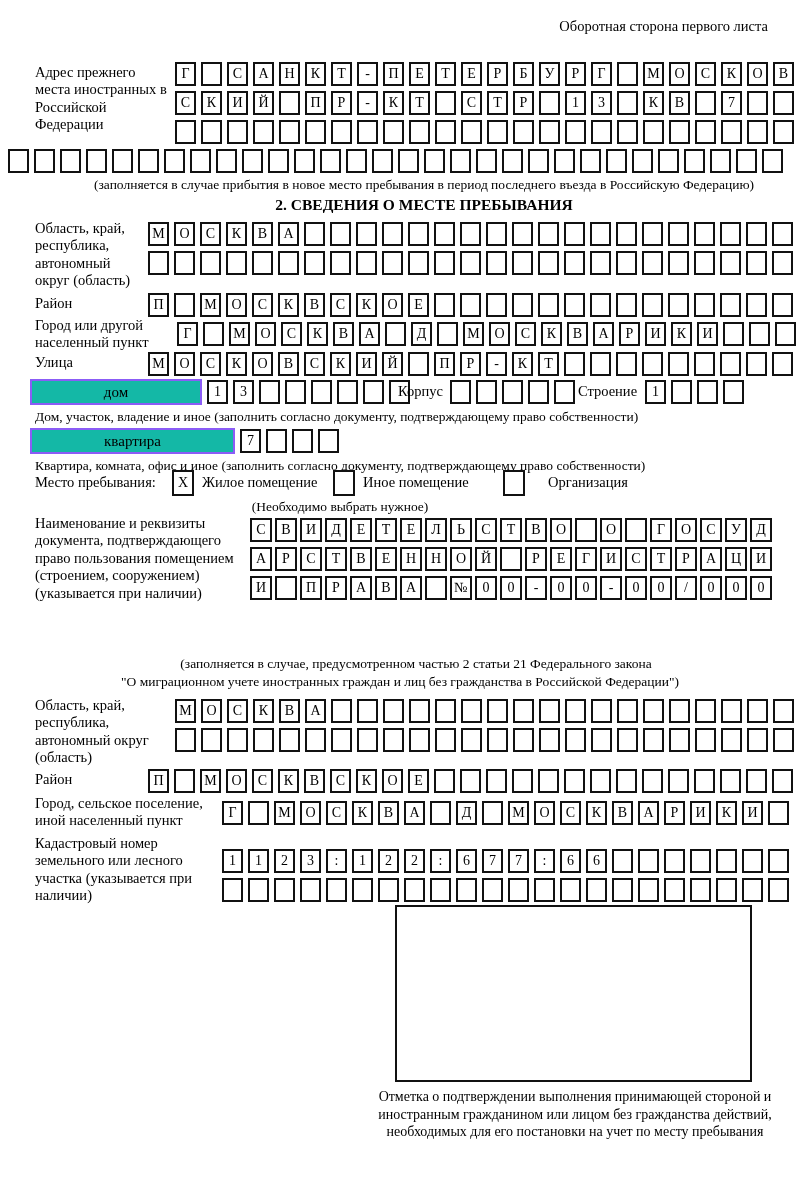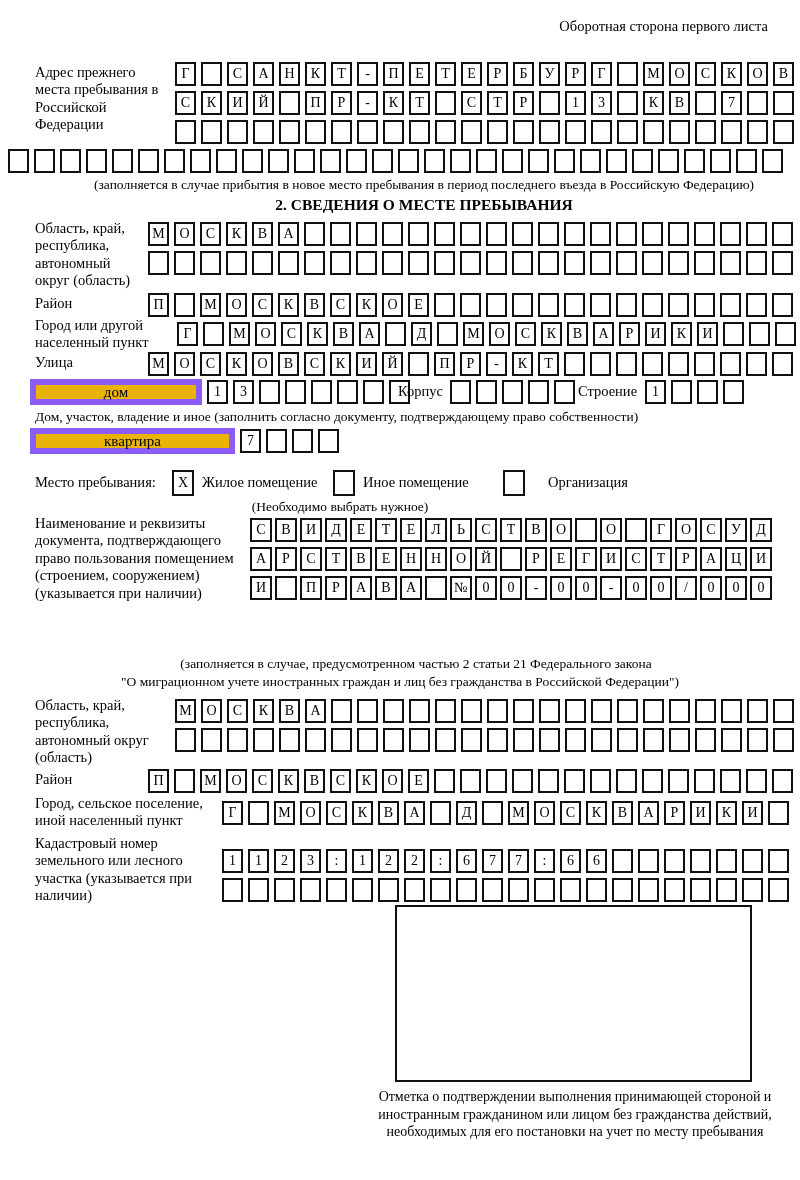--- a/index.html
+++ b/index.html
@@ -9,38 +9,38 @@
   .boxrow { display:flex; gap:5px; }
   .boxrow .cell {
     flex:none; width:21px; height:24px; box-sizing:border-box;
     border:2px solid #111; display:flex; align-items:center; justify-content:center;
     font-size:14px; line-height:1; background:#fff;
   }
   .boxrow--doc { gap:3px; }
   .boxrow--doc .cell { width:22px; }
   .cbrow .cell { width:22px; height:26px; }
   .widebox {
-    box-sizing:border-box; border:6px solid #8b5cf6; height:26px;
+    box-sizing:border-box; border:2px solid #8b5cf6; height:26px;
     display:flex; align-items:center; justify-content:center;
-    font-size:15px; background:#eab308;
+    font-size:15px; background:#14b8a6;
   }
   .label { font-size:14.5px; line-height:1.2; }
   .caption { font-size:13.5px; line-height:1.25; }
   .center { text-align:center; }
   .title { font-size:15.5px; font-weight:bold;padding-left:24px; }
   .stampbox { box-sizing:border-box; border:2px solid #111; background:#fff; }
 </style>
 </head>
 <body>
 
 <div class="page">
 
   <div class="abs label" style="top:18px; right:32px;">Оборотная сторона первого листа</div>
 
-  <div class="abs label" style="top:64px; left:35px; width:135px;">Адрес прежнего места пребывания в Российской Федерации</div>
+  <div class="abs label" style="top:64px; left:35px; width:135px;">Адрес прежнего места иностранных в Российской Федерации</div>
   <div class="abs boxrow" style="top:62px;  left:175px;">
       <span class="cell">Г</span>
       <span class="cell"></span>
       <span class="cell">С</span>
       <span class="cell">А</span>
       <span class="cell">Н</span>
       <span class="cell">К</span>
       <span class="cell">Т</span>
       <span class="cell">-</span>
       <span class="cell">П</span>
@@ -318,20 +318,21 @@
     </div>
   <div class="abs caption" style="top:409px; left:35px;">Дом, участок, владение и иное (заполнить согласно документу, подтверждающему право собственности)</div>
 
   <div class="abs widebox" style="top:428px; left:30px; width:205px;">квартира</div>
   <div class="abs boxrow" style="top:429px; left:240px;">
       <span class="cell">7</span>
       <span class="cell"></span>
       <span class="cell"></span>
       <span class="cell"></span>
     </div>
+  <div class="abs caption" style="top:458px; left:35px;">Квартира, комната, офис и иное (заполнить согласно документу, подтверждающему право собственности)</div>
 
   <div class="abs label" style="top:474px; left:35px;">Место пребывания:</div>
   <div class="abs boxrow cbrow" style="top:470px; left:172px;">
       <span class="cell">X</span>
     </div>
   <div class="abs label" style="top:474px; left:202px;">Жилое помещение</div>
   <div class="abs boxrow cbrow" style="top:470px; left:333px;">
       <span class="cell"></span>
     </div>
   <div class="abs label" style="top:474px; left:363px;">Иное помещение</div>

